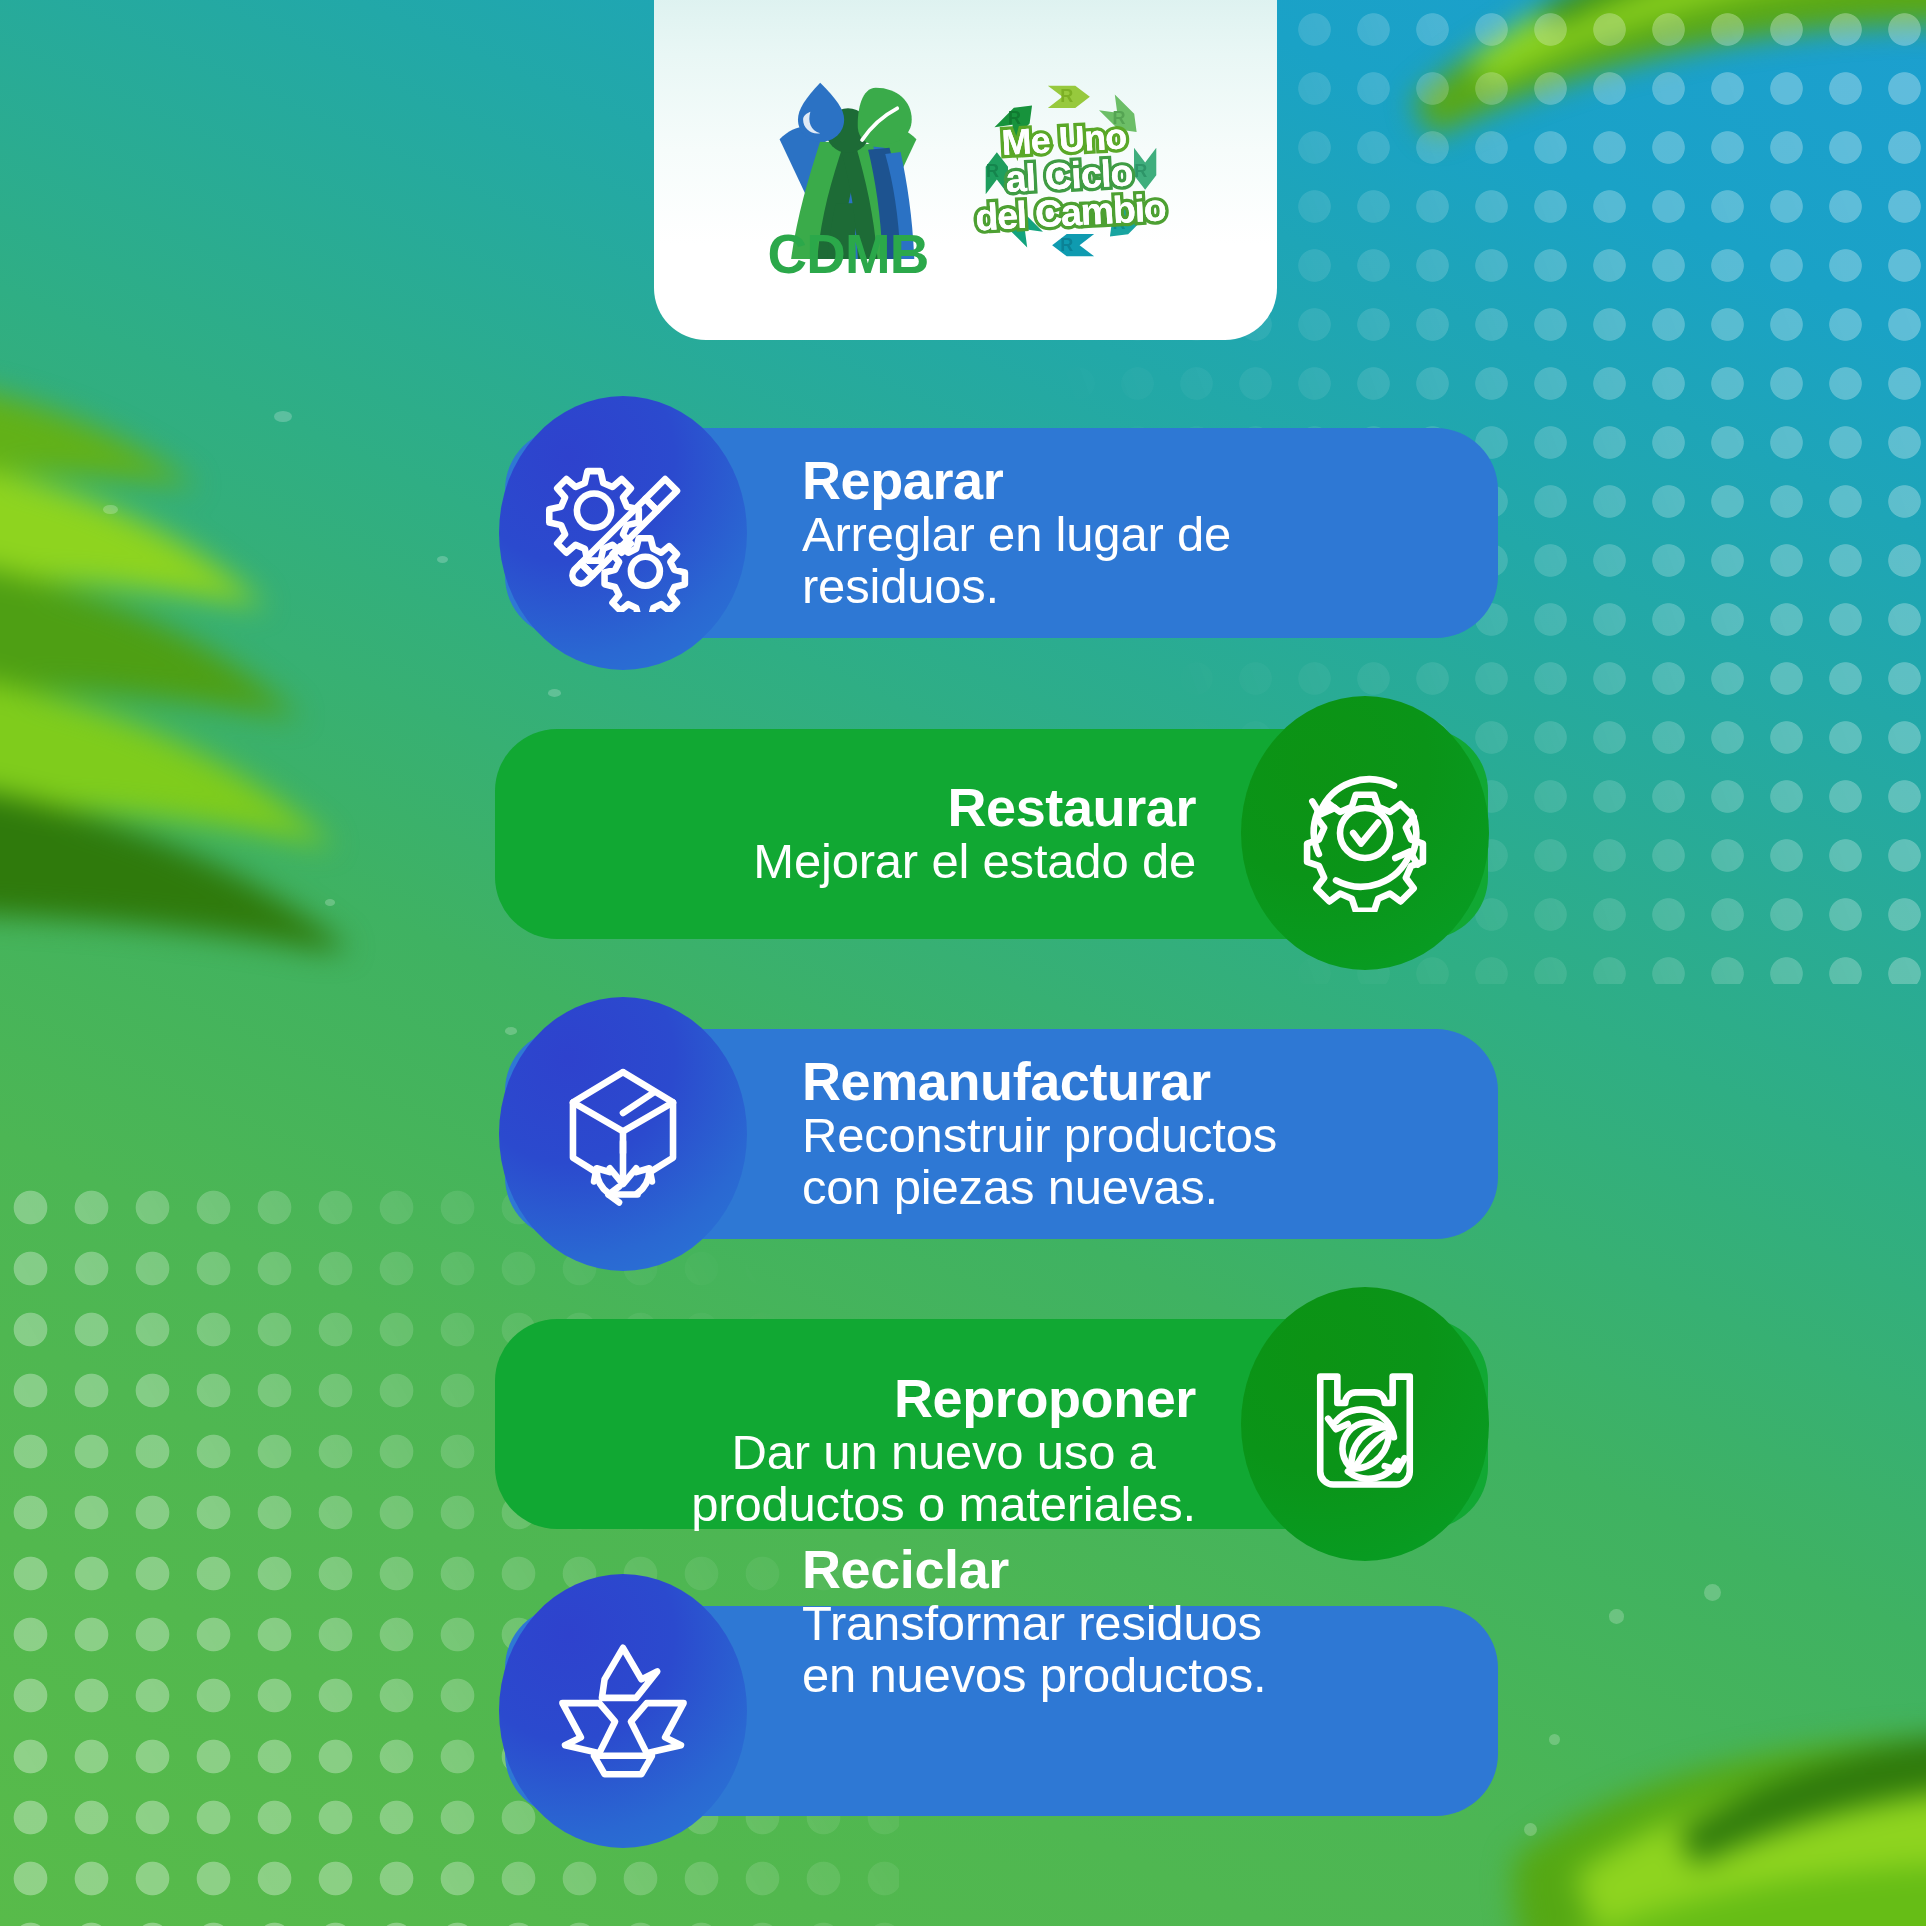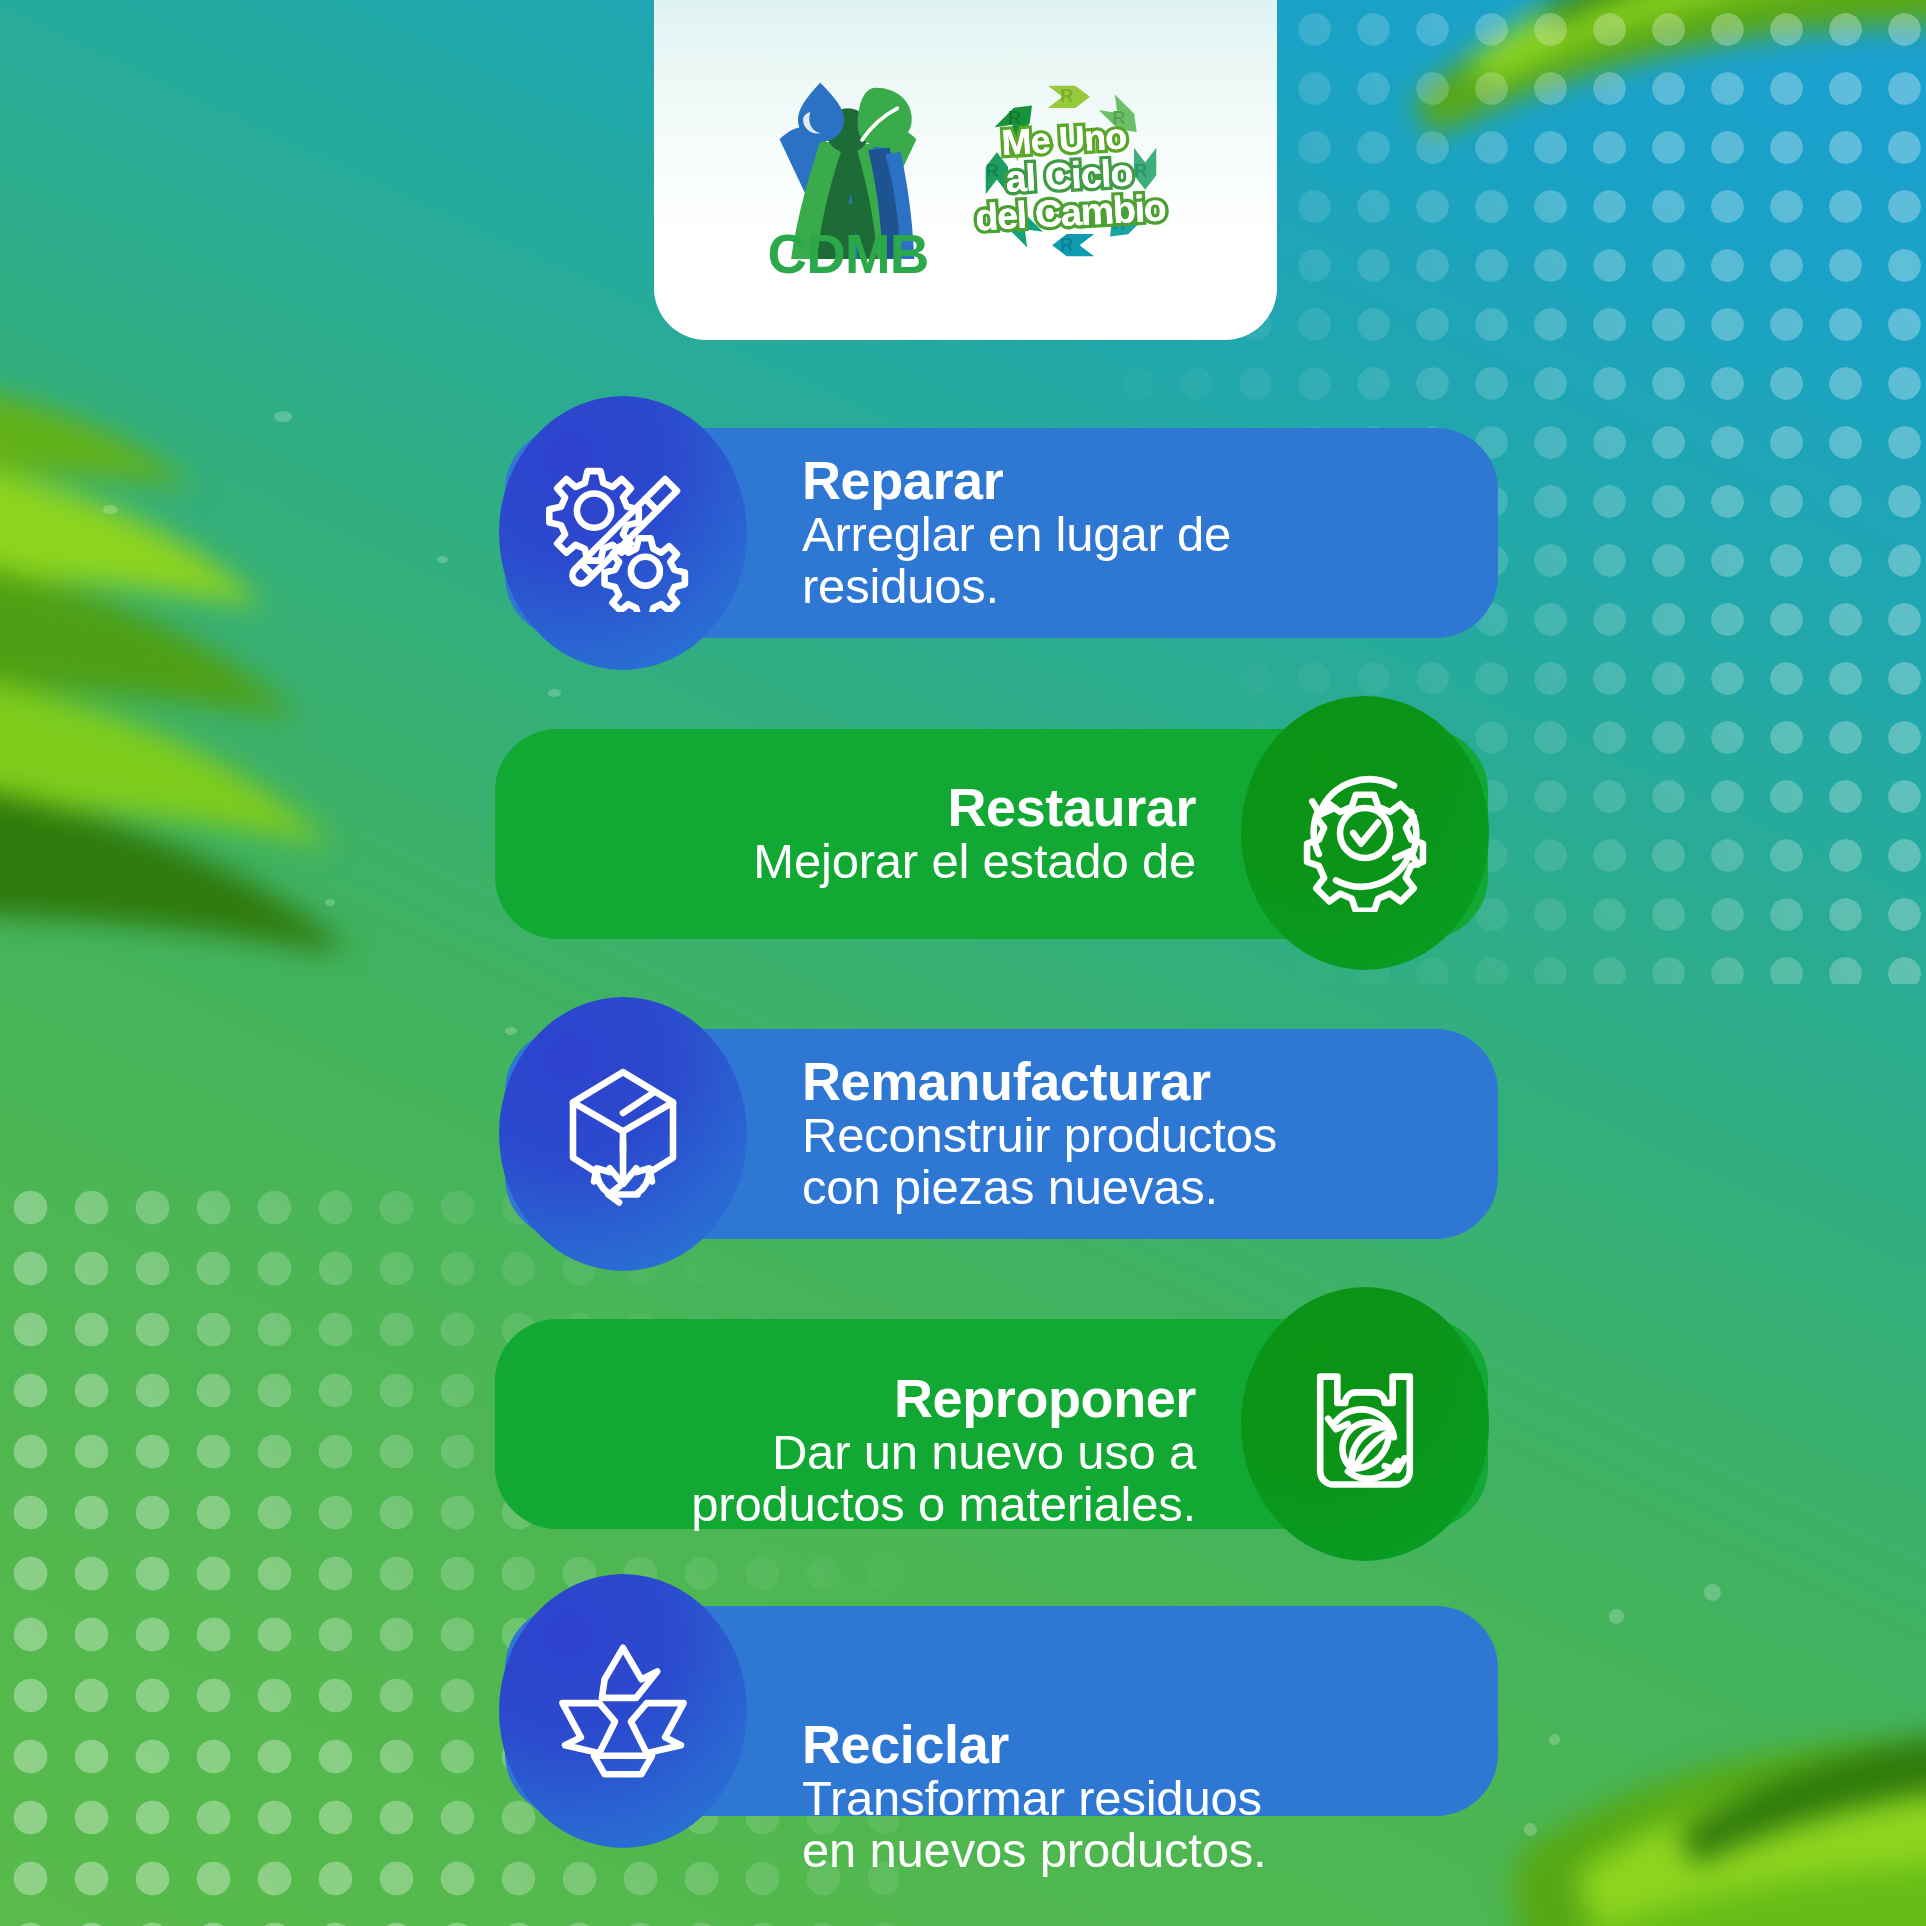--- a/index.html
+++ b/index.html
@@ -280,21 +280,21 @@
           <path d="M26 24 h13 v20 h6 a8 8 0 0 1 8-8 h14 a8 8 0 0 1 8 8 h6 v-20 h13 v72 a10 10 0 0 1-10 10 h-48 a10 10 0 0 1-10-10 z"></path>
           <path d="M48 92 a20 20 0 0 1 26-30"></path>
           <path d="M78 62 c2 18-10 32-28 32 -2-18 10-32 28-32 z"></path>
           <path d="M53 92 c6-10 13-18 22-24"></path>
           <path d="M38 58 a25 25 0 0 1 44 12"></path>
           <path d="M32 56 l6 8 9-4"></path>
           <path d="M85 88 a25 25 0 0 1-38 8"></path>
           <path d="M90 86 l-5 9 -10-3"></path>
         </svg>
       </div>
-      <div class="txt" style="left:475px;top:1319px;width:689px;height:264px;">
+      <div class="txt" style="left:475px;top:1319px;width:689px;height:264px;text-align:center;">
         <div class="ttl">Reproponer</div>
         <div class="sub">
           <span>Dar un nuevo uso a</span>
           <span>productos o materiales.</span>
         </div>
       </div>
     </div>
 
     <div class="card left-icon">
       <div class="bar blue-bar" style="left:473px;top:1606px;width:993px;height:210px;"></div>
@@ -303,21 +303,21 @@
 
           <path d="M46 36 L60 12 L74 36 L86 30 L70 50 L44 50 Z"></path>
 
           <path d="M42 54 L14 54 L28 80 L16 86 L42 92 L54 68 Z"></path>
 
           <path d="M78 54 L106 54 L92 80 L104 86 L78 92 L66 68 Z"></path>
 
           <path d="M38 94 L82 94 L74 108 L46 108 Z"></path>
         </svg>
       </div>
-      <div class="txt" style="left:770px;top:1692px;width:672px;height:210px;">
+      <div class="txt" style="left:770px;top:1517px;width:672px;height:210px;">
         <div class="ttl">Reciclar</div>
         <div class="sub">
           <span>Transformar residuos</span>
           <span>en nuevos productos.</span>
         </div>
       </div>
     </div>
 
   </div>
 </div>

